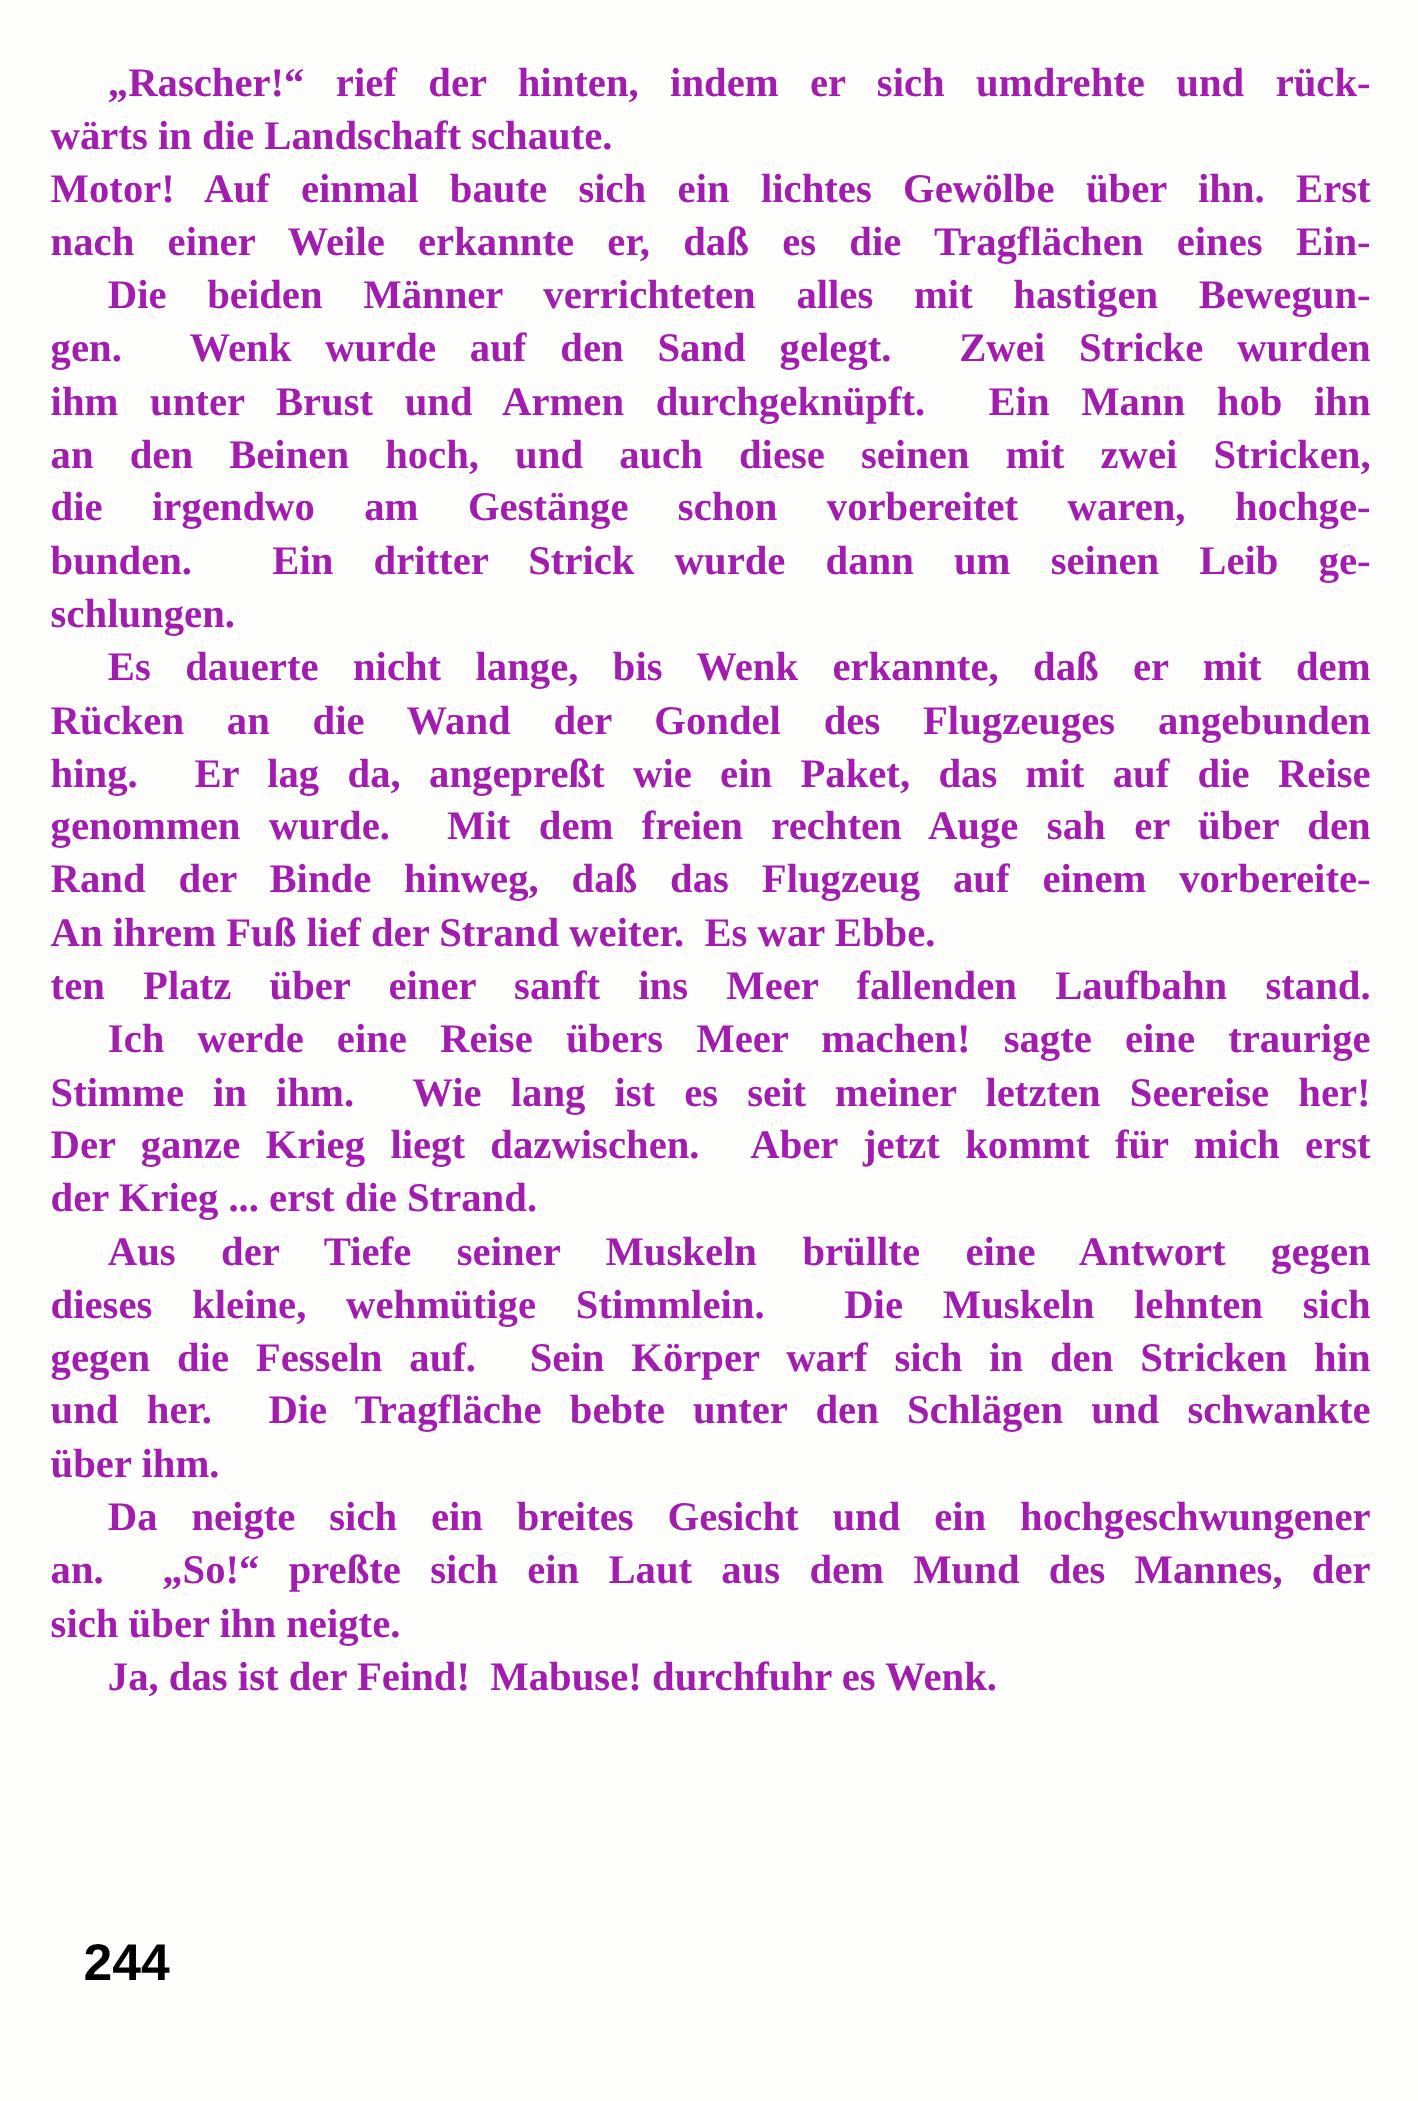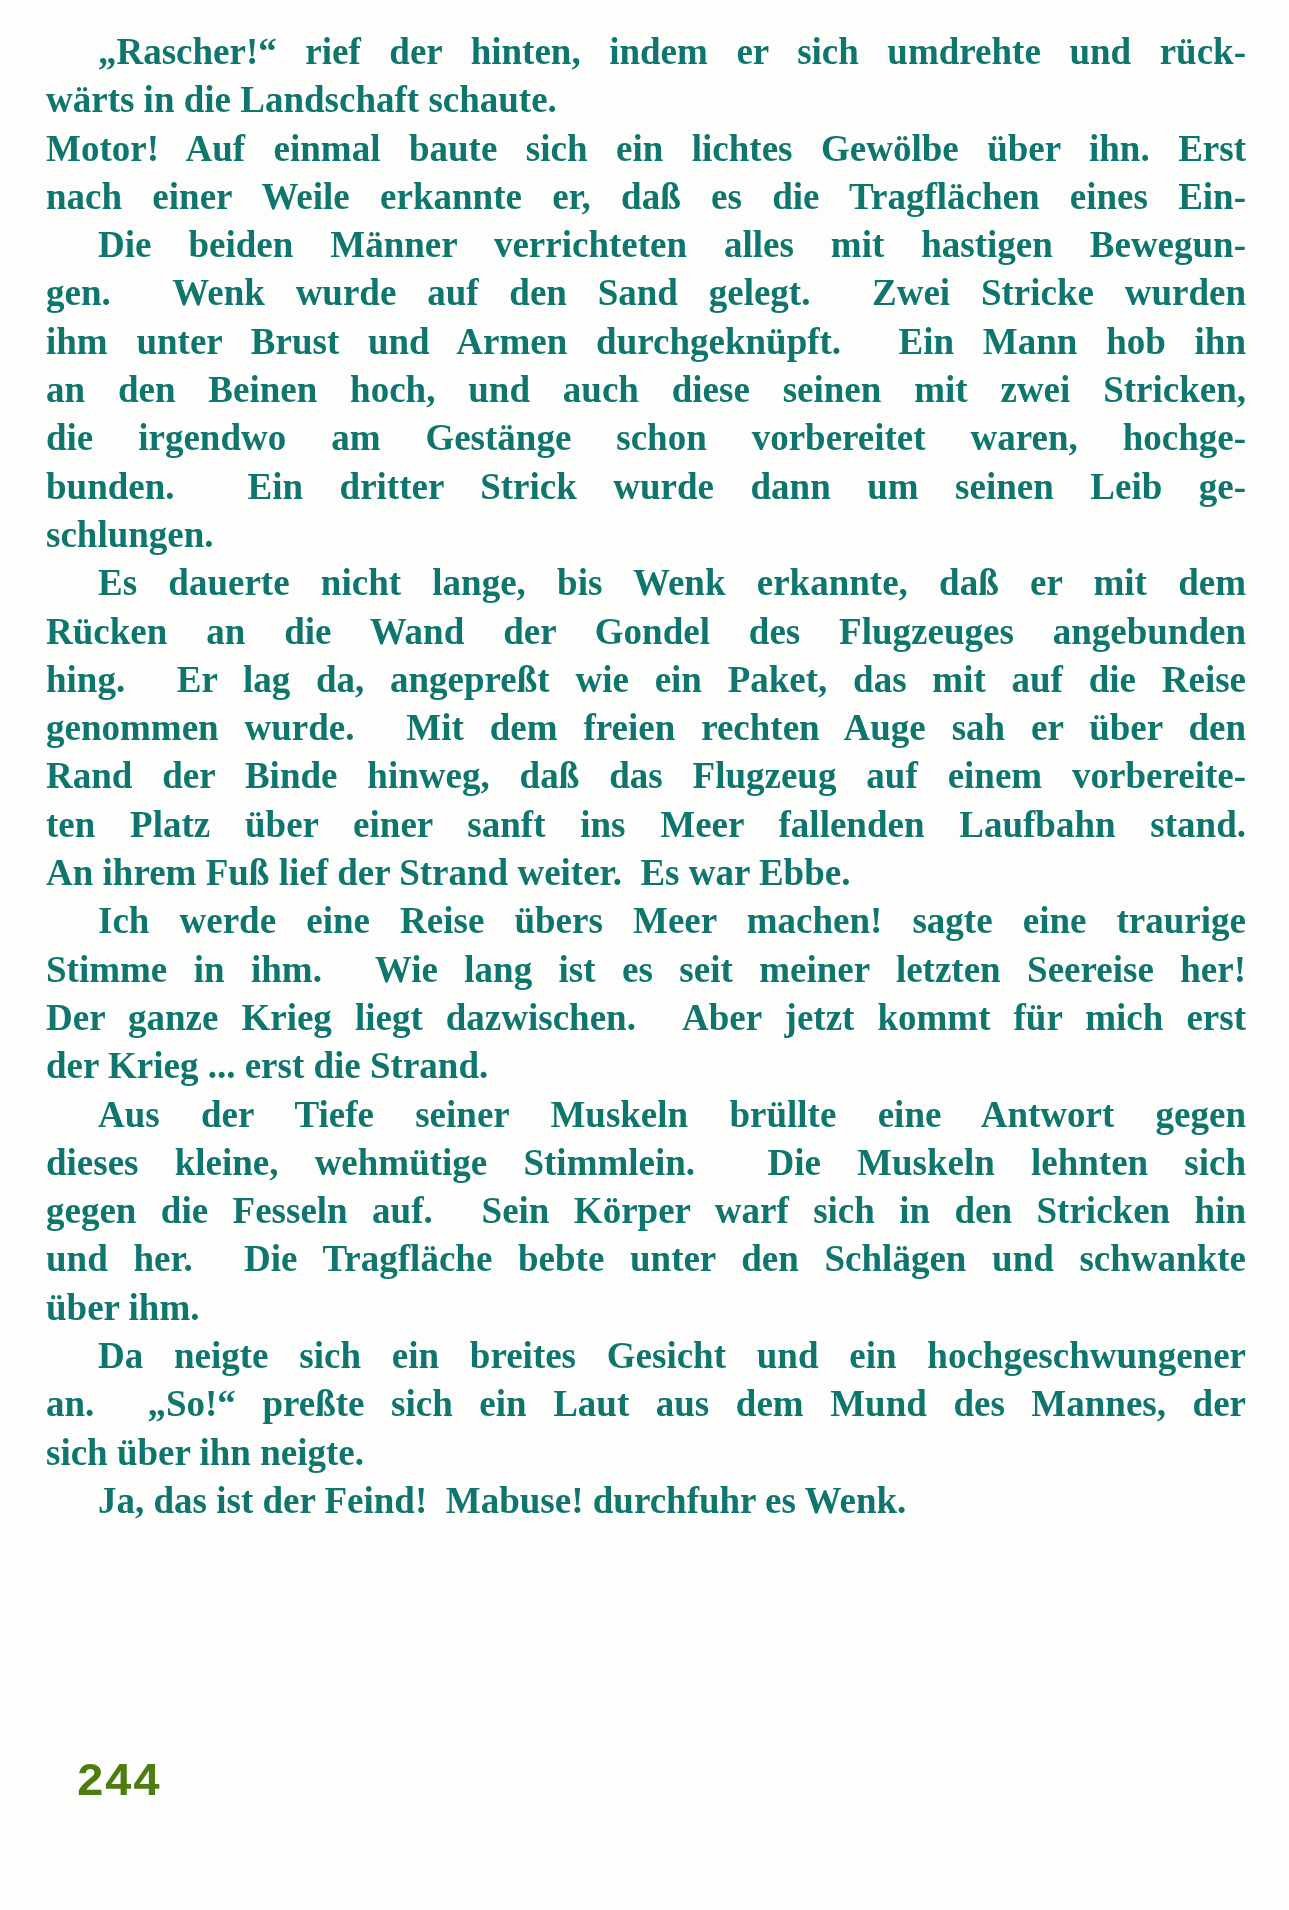--- a/index.html
+++ b/index.html
@@ -8,41 +8,41 @@
     background: #ffffff;
     position: relative;
     overflow: hidden;
   }
   .page {
     position: absolute; inset: 0;
     background: #fdfdfc;
   }
   .text-block {
     position: absolute;
-    left: 46px; top: 28px; width: 1200px;
+    left: 46px; top: 52px; width: 1200px;
     font-family: "Liberation Serif", serif;
     font-weight: 700;
     font-size: 37px;
     line-height: 48.3px;
-    color: #0f766e;
+    color: #a21caf;
   }
   .paragraph { margin: 0; }
   .line {
     text-align: justify;
     text-align-last: justify;
   }
   .line.end { text-align-last: left; }
   .line.indent { text-indent: 52px; }
   .page-number {
     position: absolute;
     left: 76px; top: 1756px;
-    font-family: Liberation Mono, monospace;
+    font-family: Liberation Sans, sans-serif;
     font-weight: 700;
     font-size: 47px;
-    color: #4d7c0f;
+    color: #000000;
   }
 </style>
 </head>
 <body>
 
 <div class="page">
   <div class="text-block">
       <div class="paragraph">
         <div class="line indent">„Rascher!“ rief der hinten, indem er sich umdrehte und rück-</div>
         <div class="line end">wärts in die Landschaft schaute.</div>
@@ -59,22 +59,22 @@
         <div class="line">die irgendwo am Gestänge schon vorbereitet waren, hochge-</div>
         <div class="line">bunden. &nbsp;Ein dritter Strick wurde dann um seinen Leib ge-</div>
         <div class="line end">schlungen.</div>
       </div>
       <div class="paragraph">
         <div class="line indent">Es dauerte nicht lange, bis Wenk erkannte, daß er mit dem</div>
         <div class="line">Rücken an die Wand der Gondel des Flugzeuges angebunden</div>
         <div class="line">hing. &nbsp;Er lag da, angepreßt wie ein Paket, das mit auf die Reise</div>
         <div class="line">genommen wurde. &nbsp;Mit dem freien rechten Auge sah er über den</div>
         <div class="line">Rand der Binde hinweg, daß das Flugzeug auf einem vorbereite-</div>
+        <div class="line end">An ihrem Fuß lief der Strand weiter. &nbsp;Es war Ebbe.</div>
         <div class="line">ten Platz über einer sanft ins Meer fallenden Laufbahn stand.</div>
-        <div class="line end">An ihrem Fuß lief der Strand weiter. &nbsp;Es war Ebbe.</div>
       </div>
       <div class="paragraph">
         <div class="line indent">Ich werde eine Reise übers Meer machen! sagte eine traurige</div>
         <div class="line">Stimme in ihm. &nbsp;Wie lang ist es seit meiner letzten Seereise her!</div>
         <div class="line">Der ganze Krieg liegt dazwischen. &nbsp;Aber jetzt kommt für mich erst</div>
         <div class="line end">der Krieg ... erst die Strand.</div>
       </div>
       <div class="paragraph">
         <div class="line indent">Aus der Tiefe seiner Muskeln brüllte eine Antwort gegen</div>
         <div class="line">dieses kleine, wehmütige Stimmlein. &nbsp;Die Muskeln lehnten sich</div>

